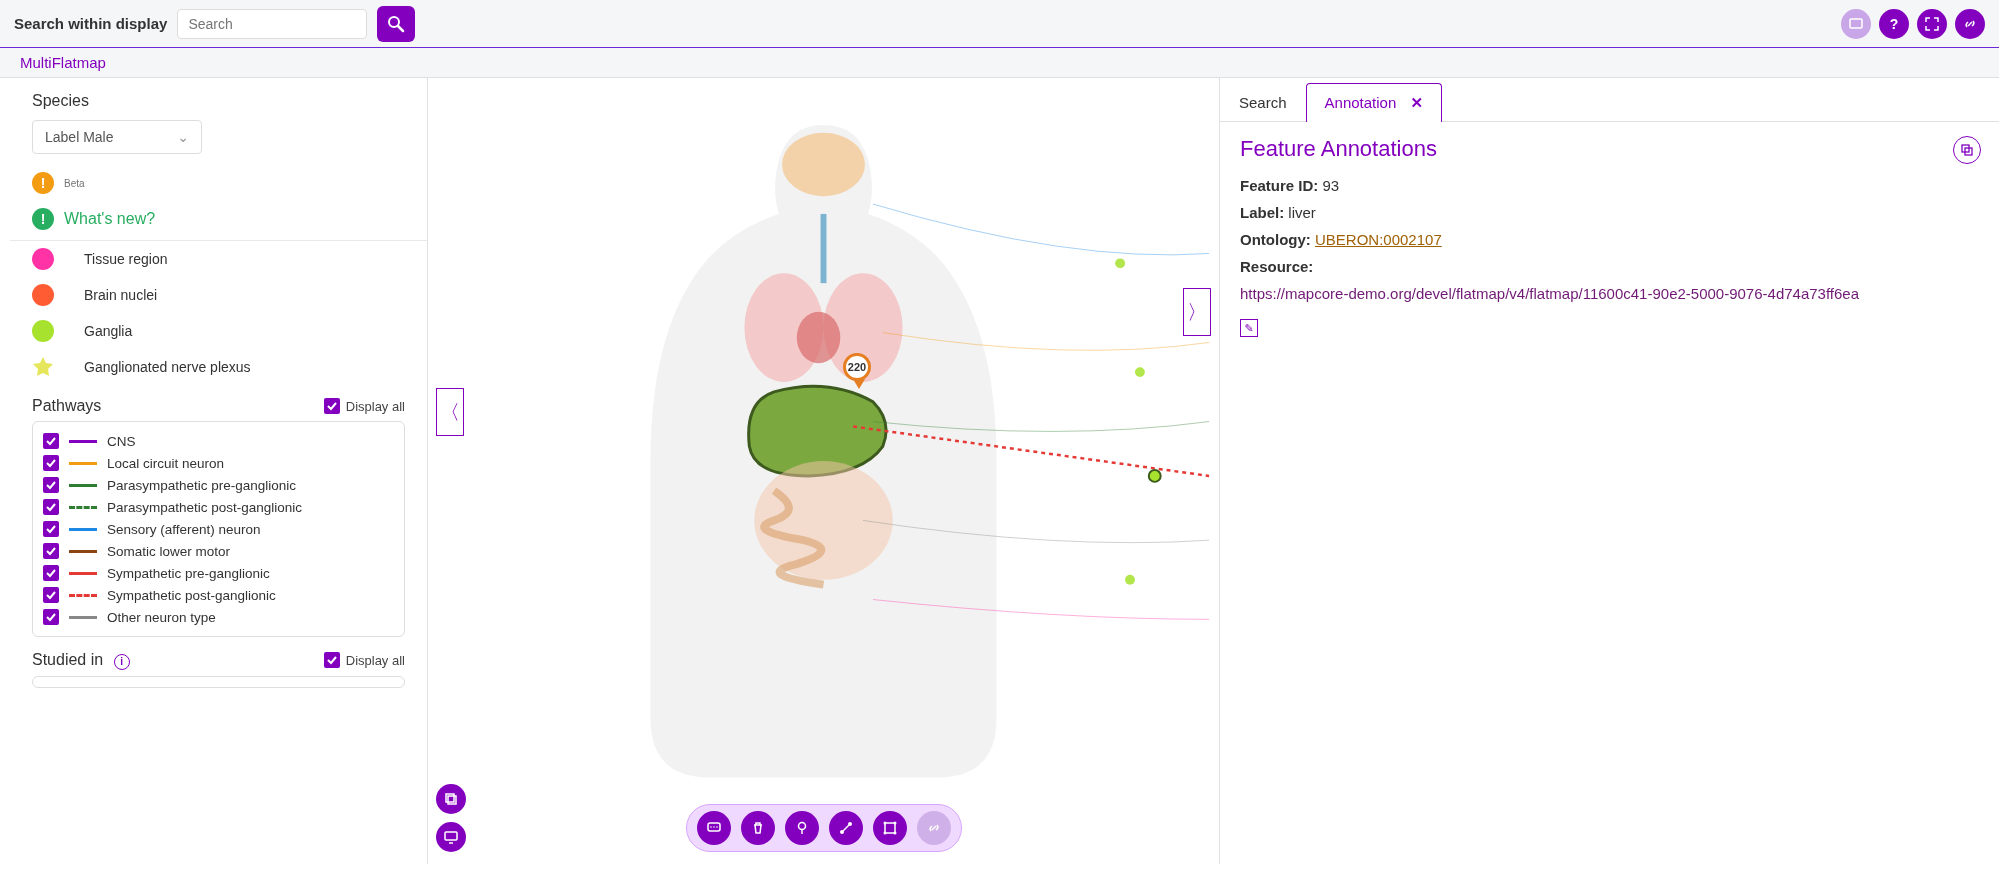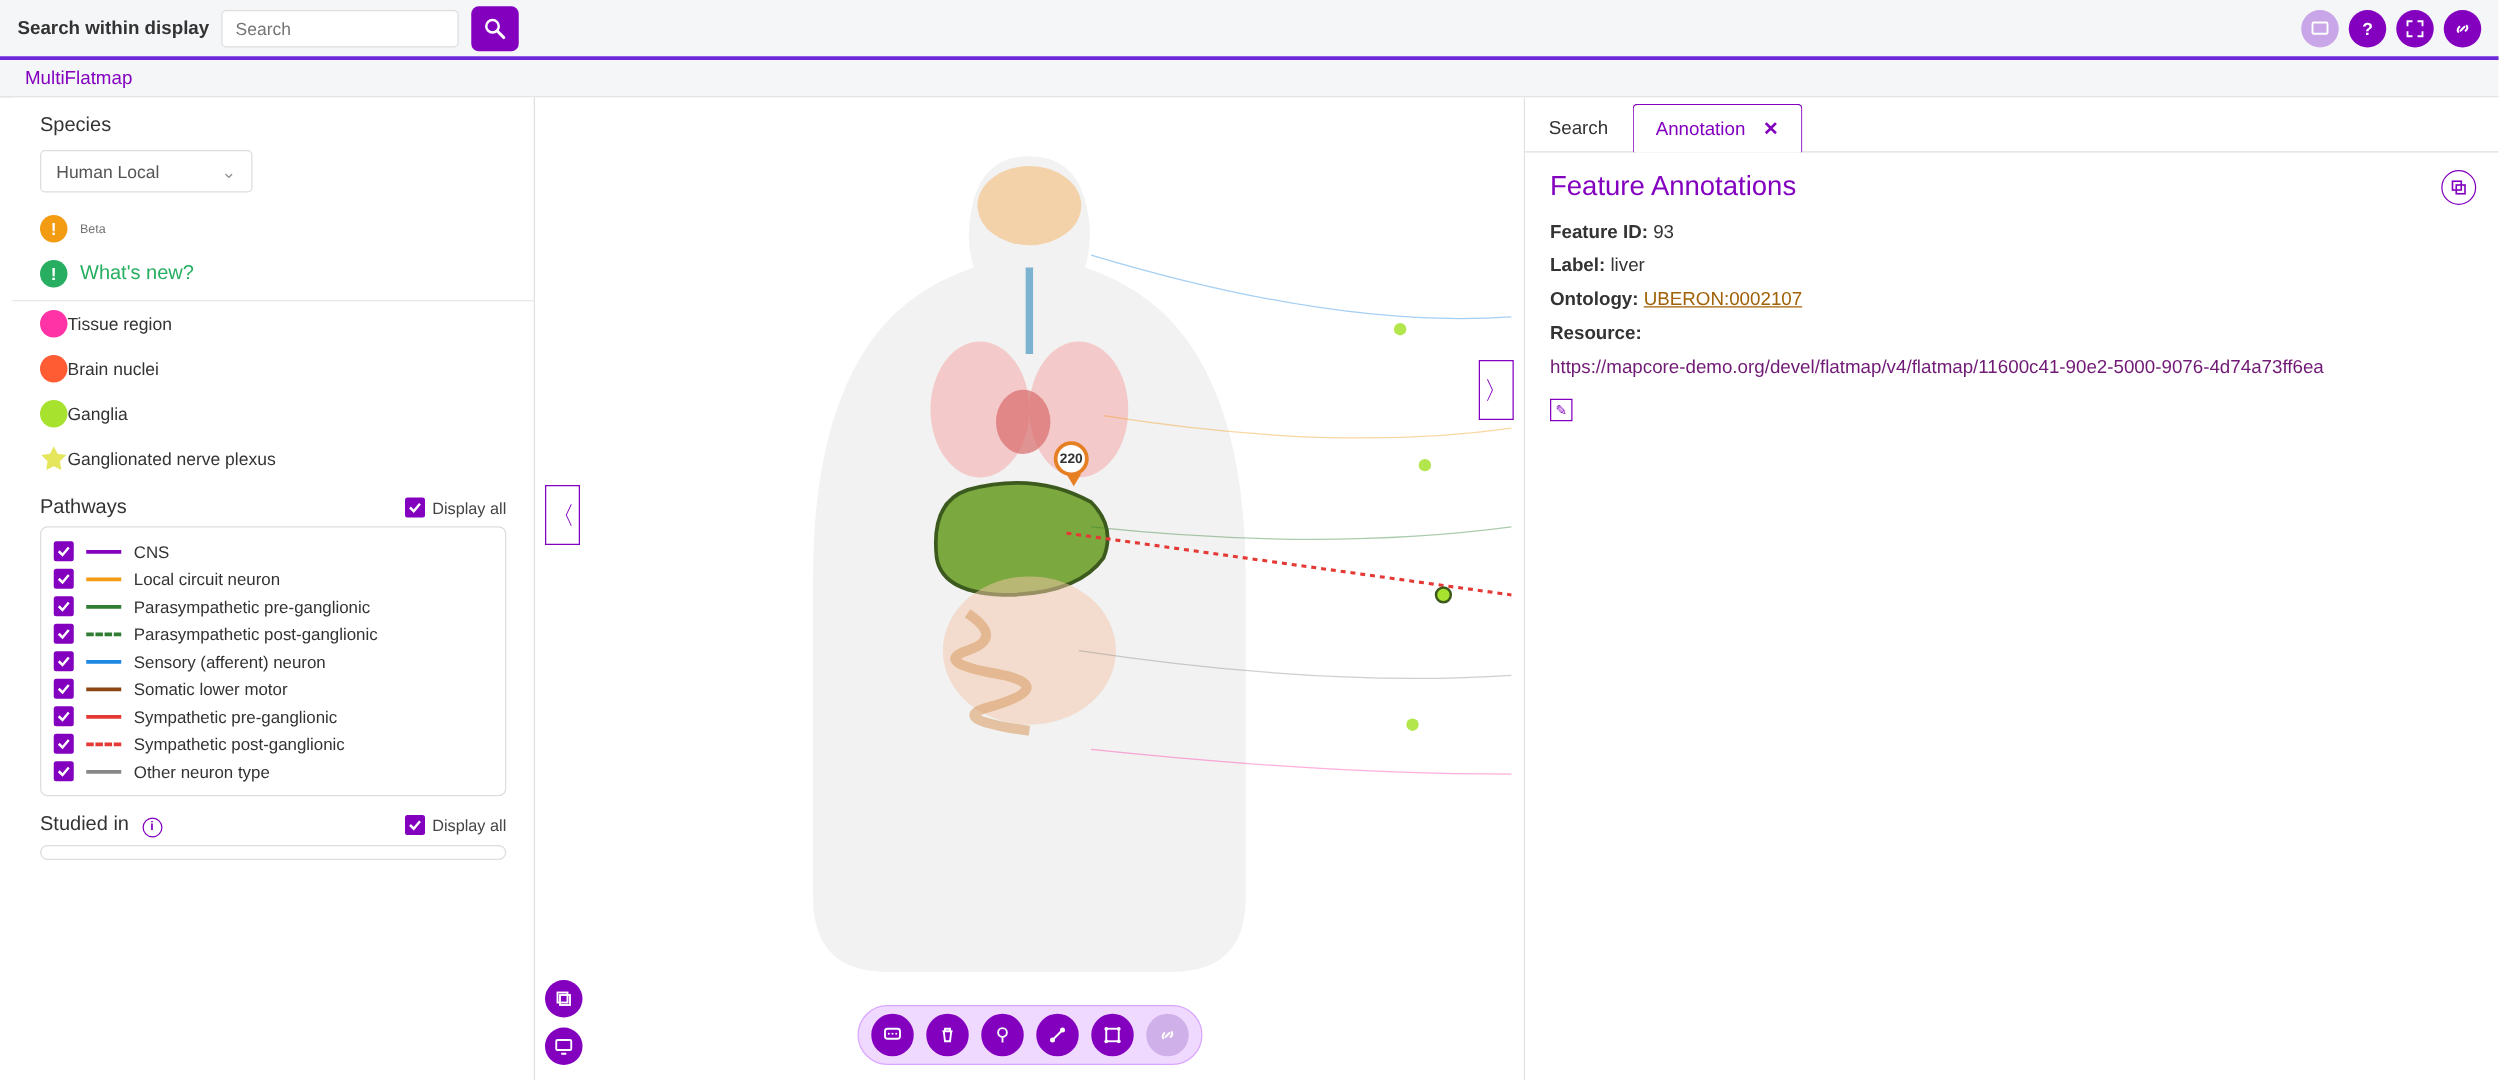--- a/index.html
+++ b/index.html
@@ -1,19 +1,19 @@
 <!DOCTYPE html>
 <html><head>
 <meta charset="utf-8">
 <style>
 * { box-sizing: border-box; margin: 0; padding: 0; }
 body { font-family: -apple-system, BlinkMacSystemFont, "Segoe UI", Arial, sans-serif; font-size: 14px; color: #333; background: #fff; width: 1999px; height: 871px; overflow: hidden; }
 
 
-.topbar { display: flex; align-items: center; padding: 8px 14px; background: #f5f6f8; border-bottom: 3px solid #6d28d9; height: 48px; gap: 10px; justify-content: center; }
+.topbar { display: flex; align-items: center; padding: 8px 14px; background: #f5f6f8; border-bottom: 1px solid #6d28d9; height: 48px; gap: 10px; justify-content: center; }
 .search-label { font-weight: 600; color: #333; font-size: 15px; }
 .search-input { width: 190px; padding: 6px 10px; border: 1px solid #ddd; border-radius: 4px; background: #fff; font-size: 14px; color: #888; }
 .search-btn { width: 38px; height: 36px; background: #8300BF; border-radius: 6px; display: flex; align-items: center; justify-content: center; cursor: pointer; }
 .top-right { margin-left: auto; display: flex; gap: 8px; }
 .round-icon { width: 30px; height: 30px; border-radius: 50%; background: #8300BF; display: flex; align-items: center; justify-content: center; cursor: pointer; }
 .round-icon.light { background: #c8a6e8; }
 
 
 .subtitle-bar { padding: 6px 20px; font-size: 15px; color: #8300BF; font-weight: 500; background: #f5f6f8; border-bottom: 1px solid #e0e0e0; }
 
@@ -27,21 +27,21 @@
 .circle-badge { width: 22px; height: 22px; border-radius: 50%; display: flex; align-items: center; justify-content: center; color: #fff; font-weight: bold; font-size: 14px; }
 .orange-bg { background: #f39c12; }
 .green-bg { background: #27ae60; }
 .beta-text { color: #737373; font-size: 10px; }
 .whatsnew-text { color: #27ae60; font-size: 16px; }
 
 .scroll-section { flex: 1; overflow-y: auto; padding: 0 22px 10px 22px; position: relative; border-top: 1px solid #e8e8e8; margin-top:6px; }
 .scroll-section::-webkit-scrollbar { width: 10px; }
 .scroll-section::-webkit-scrollbar-thumb { background: #bbb; border-radius: 5px; }
 
-.legend-item { display: flex; align-items: center; gap: 0; padding: 7px 0; }
+.legend-item { display: flex; align-items: center; gap: 30px; padding: 7px 0; }
 .swatch-circle { width: 22px; height: 22px; border-radius: 50%; display:inline-block; }
 .swatch-star { width: 22px; height: 22px; position:relative; }
 
 .section-header { display: flex; align-items: center; justify-content: space-between; margin-top: 12px; }
 .section-title { font-size: 16px; color: #333; }
 .display-all { display: flex; align-items: center; gap: 6px; font-size: 13px; color: #444; }
 .checkbox { width: 16px; height: 16px; background: #8300BF; border-radius: 2px; display:inline-flex; align-items:center; justify-content:center; }
 
 .pathways-box { border: 1px solid #ddd; border-radius: 6px; padding: 8px 10px; margin-top: 6px; }
 .pathway-row { display: flex; align-items: center; gap: 10px; padding: 3px 0; font-size: 13.5px; }
@@ -119,21 +119,21 @@
 </div>
 
 <div class="subtitle-bar">MultiFlatmap</div>
 
 <div class="main">
 
   <div class="left-panel">
     <div class="species-section">
       <span class="species-label">Species</span>
       <div class="species-select">
-        <span>Human Local</span>
+        <span>Label Male</span>
         <span style="color:#999;">⌄</span>
       </div>
     </div>
     <div class="beta-row">
       <span class="circle-badge orange-bg">!</span>
       <span class="beta-text">Beta</span>
     </div>
     <div class="beta-row" style="margin-top:6px;">
       <span class="circle-badge green-bg">!</span>
       <span class="whatsnew-text">What's new?</span>

